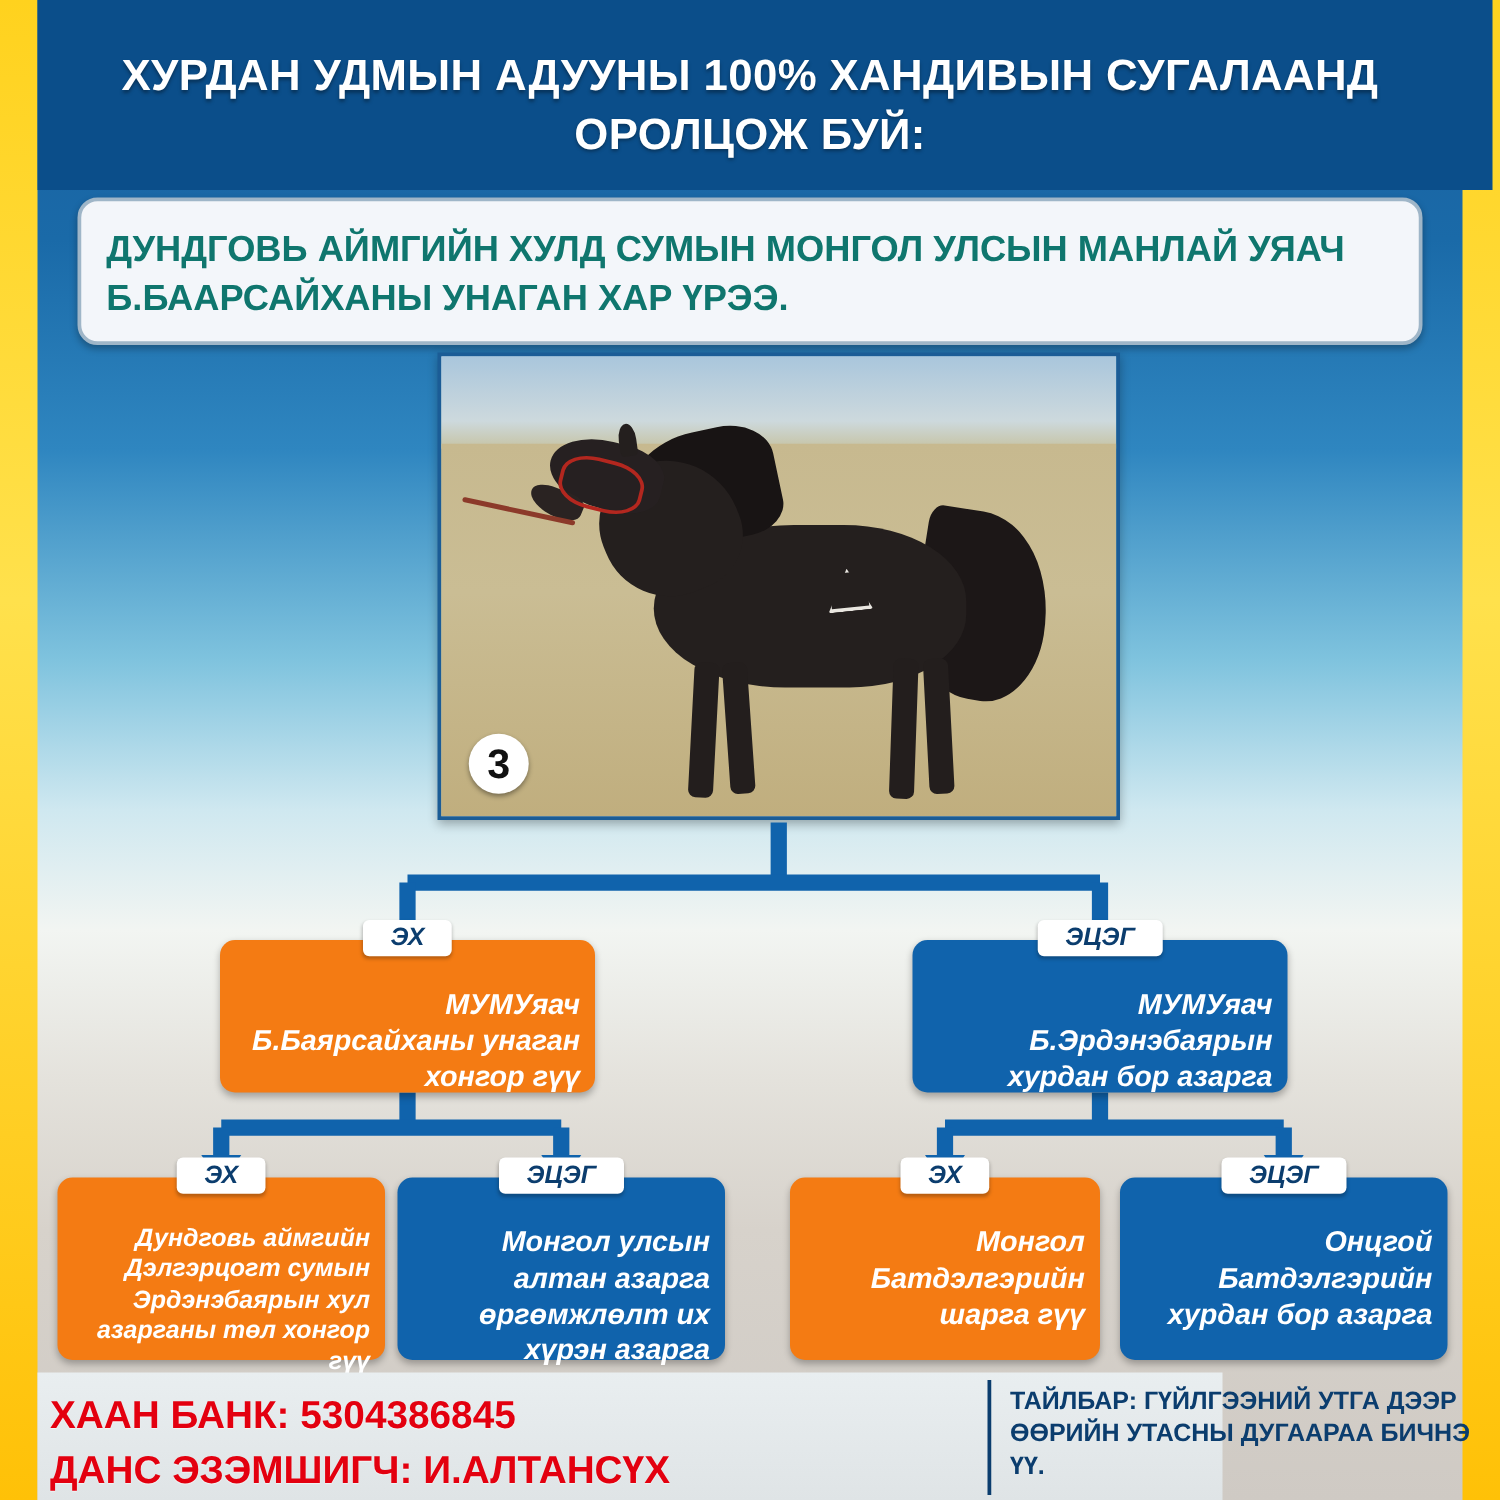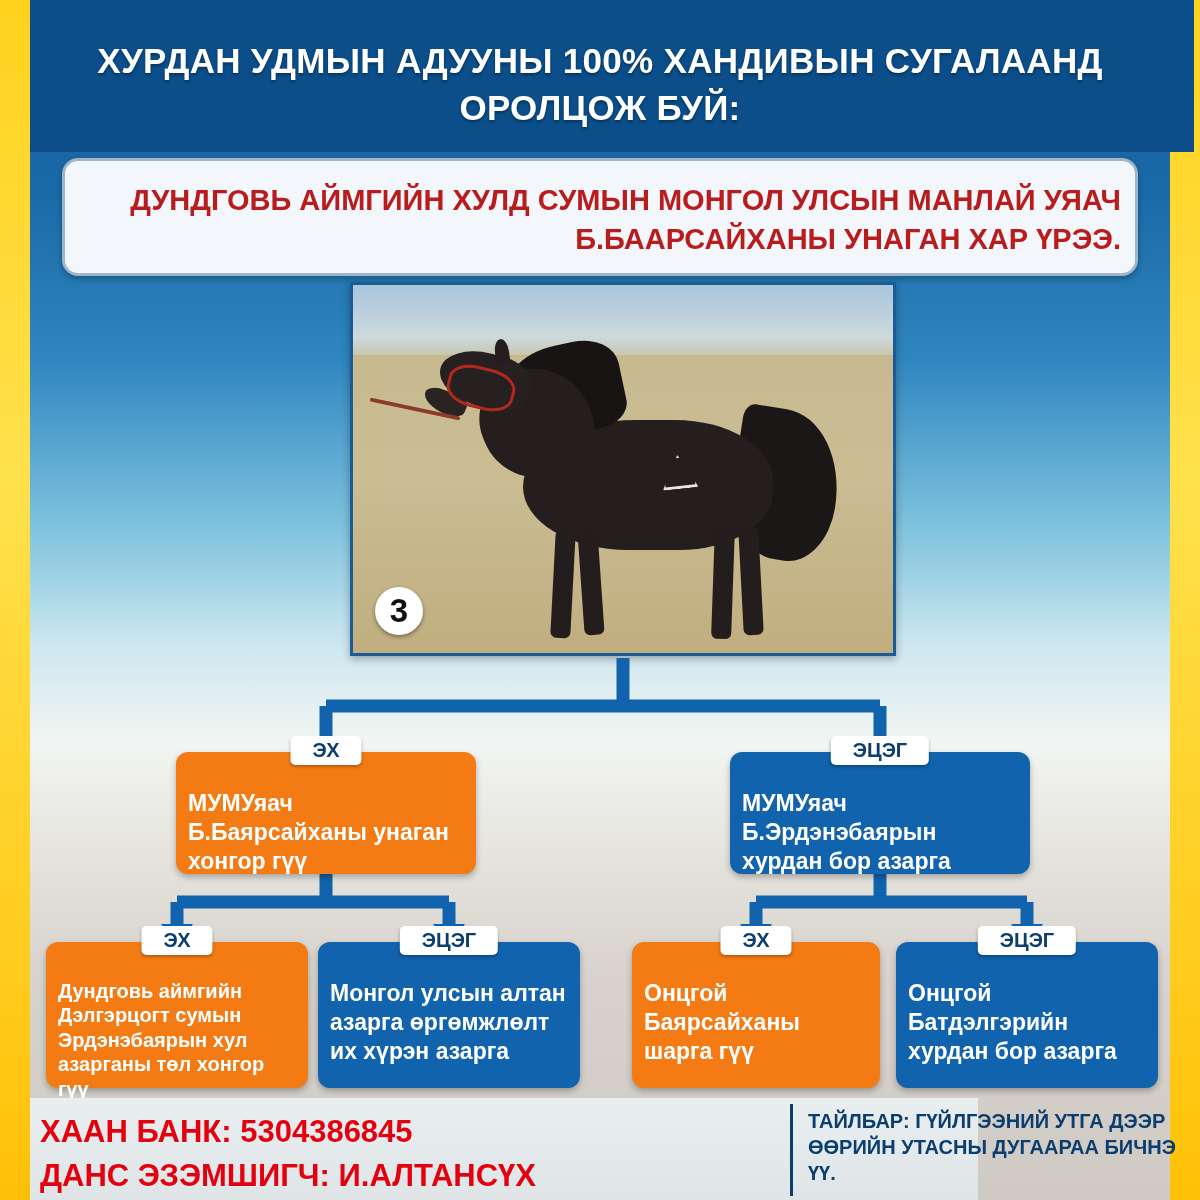--- a/index.html
+++ b/index.html
@@ -66,22 +66,22 @@
     border: 3px solid #9fb6c8;
     border-radius: 16px;
     box-shadow: 0 3px 6px rgba(0,0,0,0.28);
     box-sizing: border-box;
   }
   .subtitle-text {
     position: absolute;
     left: 20px;
     top: 20px;
     width: 1036px;
-    text-align: right;
-    color: #b91c1c;
+    text-align: left;
+    color: #0f766e;
     font-size: 29px;
     font-weight: bold;
     line-height: 1.35;
   }
 
   
   .photo-frame {
     position: absolute;
     left: 350px;
     top: 282px;
@@ -244,25 +244,26 @@
     width: 1200px;
     height: 1200px;
     pointer-events: none;
   }
 
   
   .node {
     position: absolute;
     border-radius: 12px;
     box-sizing: border-box;
-    text-align: left;
+    text-align: right;
     color: #ffffff;
     font-weight: bold;
     box-shadow: 0 3px 6px rgba(0,0,0,0.28);
     padding: 18px 12px 24px 12px;
+    font-style: italic;
   }
   .node.orange { background: #f47b13; }
   .node.blue { background: #1063ac; }
   .node-label {
     position: absolute;
     left: 50%;
     top: -16px;
     transform: translateX(-50%);
     background: #ffffff;
     color: #0b3d6e;
@@ -404,21 +405,21 @@
     <div class="node-text">Дундговь аймгийн Дэлгэрцогт сумын Эрдэнэбаярын хул азарганы төл хонгор гүү</div>
   </div>
 
   <div class="node blue" id="node-dam-sire">
     <div class="node-label">ЭЦЭГ</div>
     <div class="node-text">Монгол улсын алтан азарга өргөмжлөлт их хүрэн азарга</div>
   </div>
 
   <div class="node orange" id="node-sire-dam">
     <div class="node-label">ЭХ</div>
-    <div class="node-text">Онцгой Баярсайханы шарга гүү</div>
+    <div class="node-text">Монгол Батдэлгэрийн шарга гүү</div>
   </div>
 
   <div class="node blue" id="node-sire-sire">
     <div class="node-label">ЭЦЭГ</div>
     <div class="node-text">Онцгой Батдэлгэрийн хурдан бор азарга</div>
   </div>
 
   <div class="footer">
     <div class="bank-info">
       <div>ХААН БАНК: 5304386845</div>

